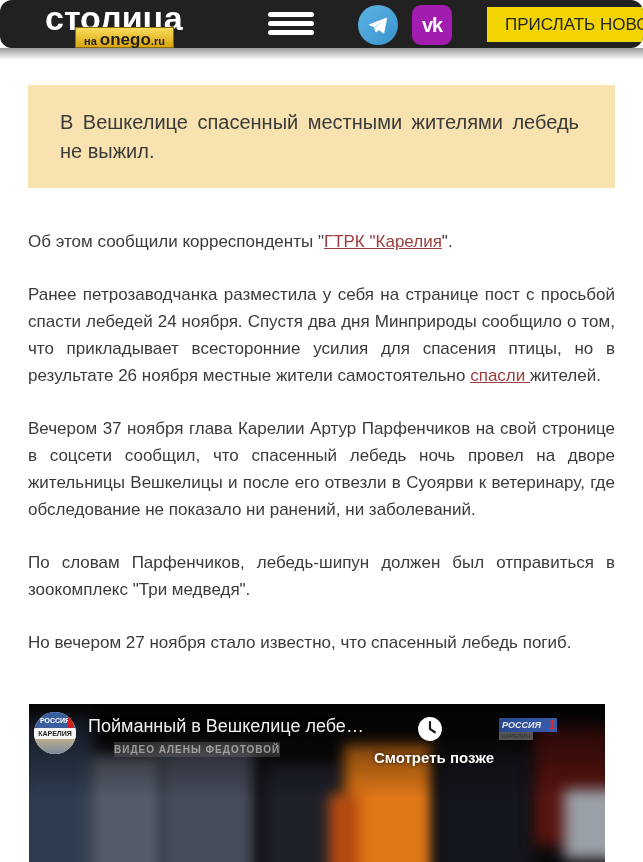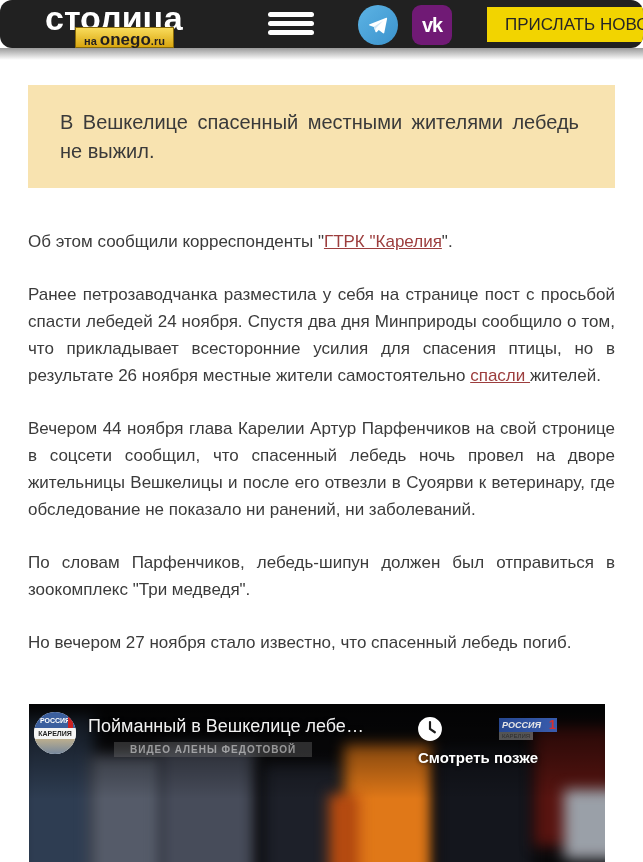--- a/index.html
+++ b/index.html
@@ -14,21 +14,21 @@
   .logo-badge { position:absolute; left:30px; top:26px; white-space:nowrap;
     background:linear-gradient(#f9dc5c,#d9a60f); border:1px solid #8a6b07;
     padding:0 8px 1px 8px; color:#221e1f; line-height:23px; height:21px; }
   .logo-badge .sm { font-size:11px; font-weight:bold; }
   .logo-badge .lg { font-size:17px; font-weight:bold; }
   .hamburger { position:absolute; left:268px; top:12px; width:46px; cursor:pointer; }
   .hamburger span { display:block; width:46px; height:5px; background:#fff; border-radius:3px; margin-bottom:4px; }
   .hamburger span:last-child { margin-bottom:0; }
   .social-btn { position:absolute; top:5px; width:40px; height:40px; display:flex; align-items:center; justify-content:center; cursor:pointer; text-decoration:none; }
   .tg { left:358px; border-radius:50%; background:linear-gradient(135deg,#5cb3e4,#3c93cd); }
-  .vk { left:412px; border-radius:9px; background:#701a75; color:#fff; font-weight:bold; font-size:20px; letter-spacing:-1px; }
+  .vk { left:412px; border-radius:9px; background:#a21caf; color:#fff; font-weight:bold; font-size:20px; letter-spacing:-1px; }
   .submit-news { position:absolute; left:487px; top:7px; height:35px; width:240px;
     background:#f2d400; border:none; color:#262626; font-size:17px;
     font-family:"Liberation Sans", sans-serif; text-align:left; padding:0 0 0 18px;
     white-space:nowrap; cursor:pointer; }
   .header-shadow { width:643px; height:12px; background:linear-gradient(#9a9a9a,#ffffff); }
 
   
   .headline-box { margin:25px 28px 0 28px; background:#f8e3b0; padding:23px 36px 22px 32px; }
   .headline-box p { font-size:20px; line-height:29px; color:#3a3a3a; text-align:justify; }
   .article-body { margin:0 28px; padding-top:40px; }
@@ -40,27 +40,27 @@
   .scene { position:absolute; filter:blur(7px); }
   .vid-grad { position:absolute; left:0; top:0; width:100%; height:95px; background:linear-gradient(rgba(0,0,0,.72),rgba(0,0,0,0)); z-index:1; }
   .avatar { position:absolute; left:5px; top:8px; width:42px; height:42px; border-radius:50%; overflow:hidden; background:#fff; z-index:2; }
   .avatar .a-top { height:16px; background:#3b5f9e; color:#fff; font-size:7px; font-weight:bold; text-align:center; line-height:17px; position:relative; }
   .avatar .a-top::after { content:""; position:absolute; right:3px; top:0; width:5px; height:16px; background:#c22; }
   .avatar .a-mid { height:11px; background:#f5f5f5; color:#222; font-size:7px; font-weight:bold; text-align:center; line-height:11px; }
   .avatar .a-bot { height:15px; background:linear-gradient(#bcae8e,#76889d); }
   .vid-title { position:absolute; left:59px; top:12px; z-index:3; color:#f1f1f1; font-size:18px;
     max-width:330px; white-space:nowrap; overflow:hidden; text-shadow:0 0 4px rgba(0,0,0,.8); }
   .credit-mark { position:absolute; left:85px; top:38px; z-index:2; font-size:10px; font-weight:bold;
-    color:rgba(255,255,255,.5); background:rgba(120,120,120,.35); padding:2px 16px; letter-spacing:1px; }
+    color:rgba(255,255,255,.5); background:rgba(120,120,120,.35); padding:2px 0; letter-spacing:1px; }
   .overlay-action { position:absolute; top:12px; z-index:3; text-align:center; color:#fff; }
   .watch-later { left:345px; width:112px; }
   .share-action { left:464px; width:120px; }
   .overlay-action .icon-wrap { height:28px; display:flex; justify-content:center; }
   .share-action .icon-wrap { justify-content:flex-start; padding-left:45px; }
-  .overlay-action .label { margin-top:5px; font-size:15px; font-weight:bold; text-shadow:0 0 4px rgba(0,0,0,.8); white-space:nowrap;margin-left:44px; }
+  .overlay-action .label { margin-top:5px; font-size:15px; font-weight:bold; text-shadow:0 0 4px rgba(0,0,0,.8); white-space:nowrap; }
   .ru1-logo { position:absolute; left:470px; top:14px; z-index:2; opacity:.9; }
   .ru1-top { width:58px; height:14px; background:linear-gradient(90deg,#2b4fa0,#3e66c0); color:#fff; font-size:9px; font-weight:bold; font-style:italic; line-height:14px; padding-left:3px; position:relative; }
   .ru1-top .one { position:absolute; right:1px; top:0; color:#e33; font-size:13px; font-style:normal; }
   .ru1-bot { width:34px; height:8px; background:rgba(200,200,200,.45); color:#333; font-size:6px; line-height:8px; padding-left:3px; }
 </style>
 </head>
 <body>
 
 <div class="page">
 
@@ -87,21 +87,21 @@
   </header>
   <div class="header-shadow"></div>
 
   <main>
     <div class="headline-box">
       <p>В Вешкелице спасенный местными жителями лебедь не выжил.</p>
     </div>
     <div class="article-body" id="article-body">
         <p><span>Об этом сообщили корреспонденты "</span><a class="inline-link" href="#">ГТРК "Карелия</a><span>".</span></p>
         <p><span>Ранее петрозаводчанка разместила у себя на странице пост с просьбой спасти лебедей 24 ноября. Спустя два дня Минприроды сообщило о том, что прикладывает всесторонние усилия для спасения птицы, но в результате 26 ноября местные жители самостоятельно </span><a class="inline-link" href="#">спасли </a><span>жителей.</span></p>
-        <p><span>Вечером 44 ноября глава Карелии Артур Парфенчиков на свой стронице в соцсети сообщил, что спасенный лебедь ночь провел на дворе жительницы Вешкелицы и после его отвезли в Суоярви к ветеринару, где обследование не показало ни ранений, ни заболеваний.</span></p>
+        <p><span>Вечером 37 ноября глава Карелии Артур Парфенчиков на свой стронице в соцсети сообщил, что спасенный лебедь ночь провел на дворе жительницы Вешкелицы и после его отвезли в Суоярви к ветеринару, где обследование не показало ни ранений, ни заболеваний.</span></p>
         <p><span>По словам Парфенчиков, лебедь-шипун должен был отправиться в зоокомплекс "Три медведя".</span></p>
         <p><span>Но вечером 27 ноября стало известно, что спасенный лебедь погиб.</span></p>
       </div>
   </main>
 
   <div class="video">
 
     <div class="scene" style="left:-10px; top:10px; width:75px; height:300px; background:#2e3d52;"></div>
     <div class="scene" style="left:60px; top:50px; width:75px; height:250px; background:#555b69;"></div>
     <div class="scene" style="left:130px; top:42px; width:95px; height:270px; background:#474c5a;"></div>

